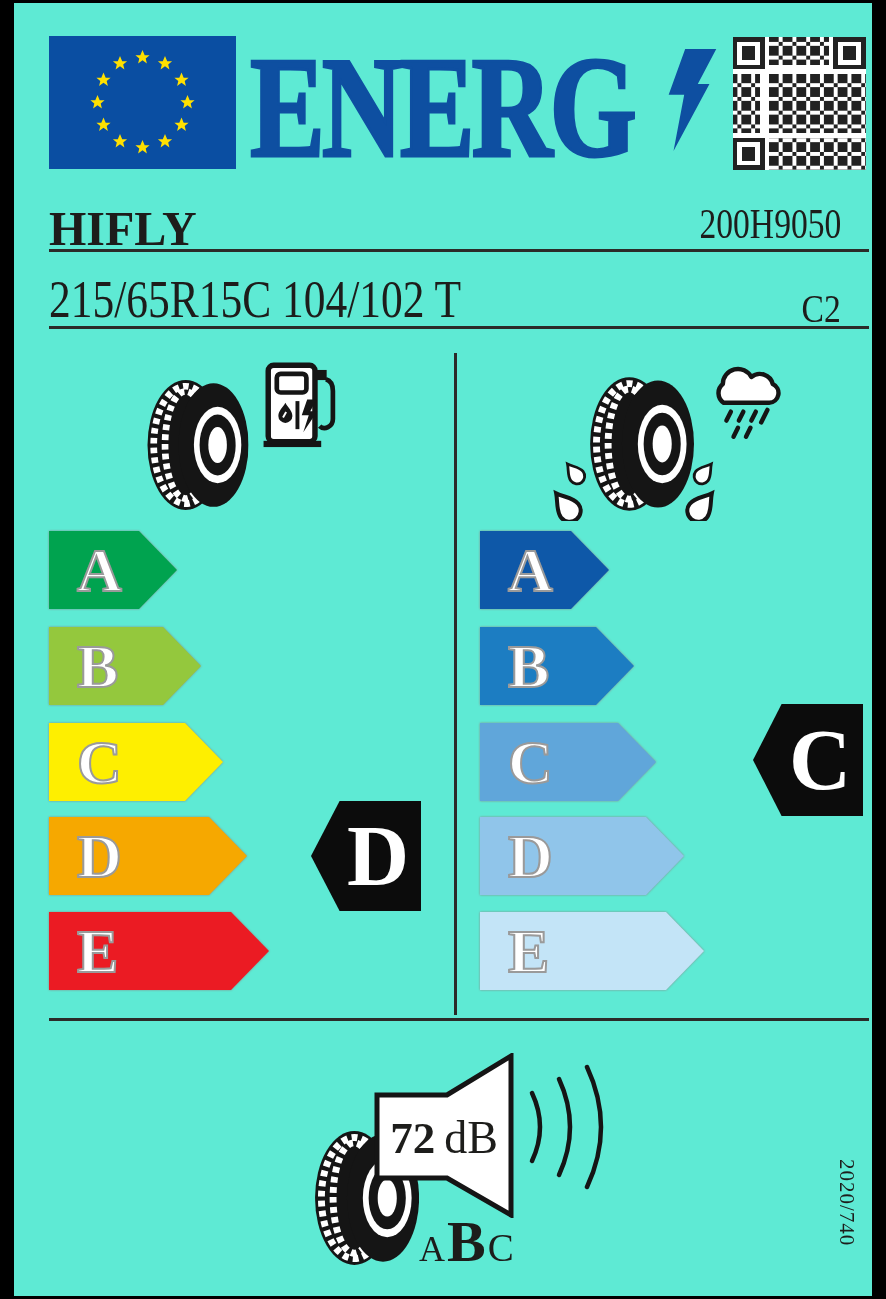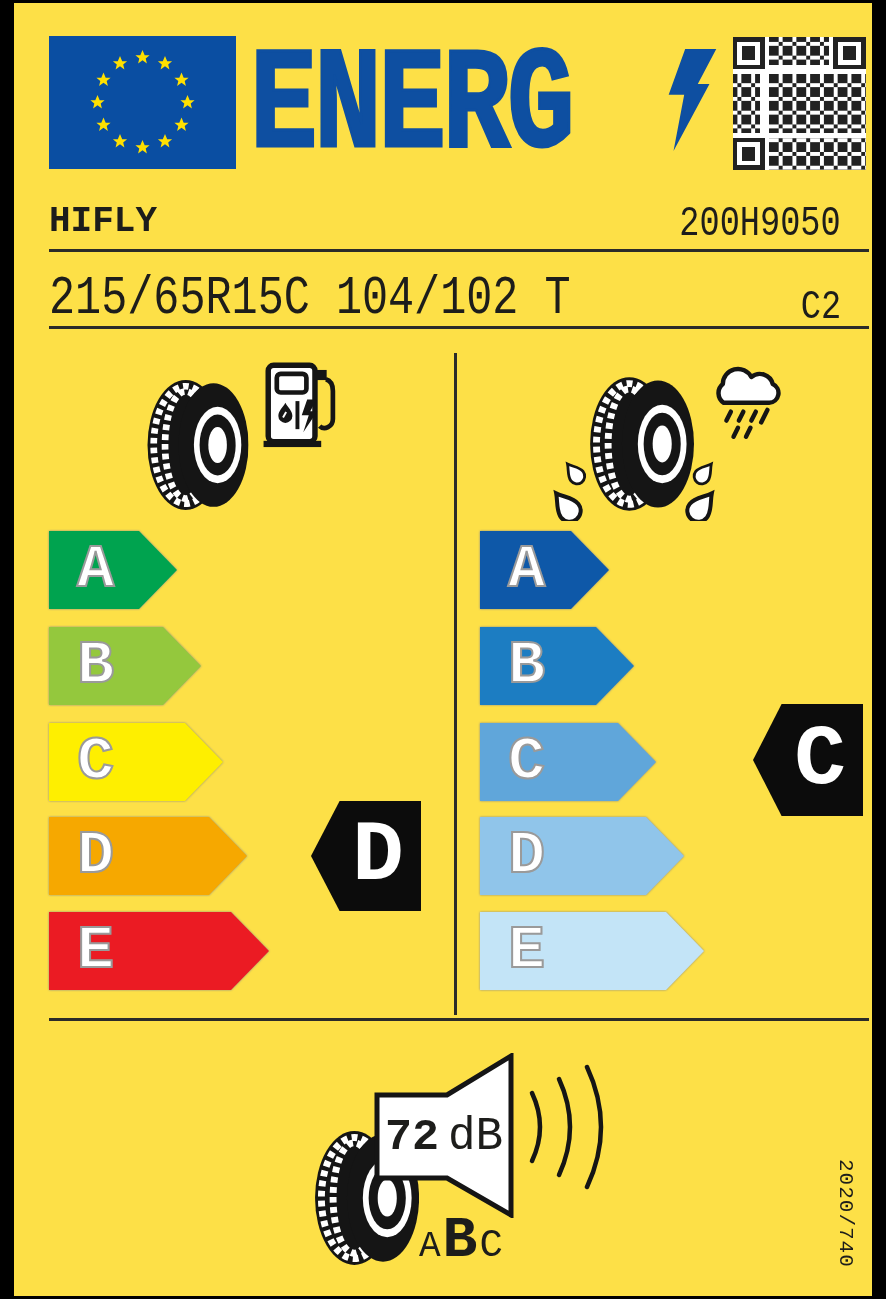--- a/index.html
+++ b/index.html
@@ -1,36 +1,36 @@
 <!DOCTYPE html>
 <html><head>
 <meta charset="utf-8">
 <style>
   html,body{margin:0;padding:0;background:#fff;}
   .label{
-    position:relative;width:886px;height:1299px;background:#fde047;
-    font-family:Liberation Mono, monospace;color:#1d1d1b;
+    position:relative;width:886px;height:1299px;background:#5eead4;
+    font-family:Liberation Serif, serif;color:#1d1d1b;
     overflow:hidden;box-sizing:border-box;
     border-left:14px solid #000;border-right:14px solid #000;
     border-top:3px solid #000;border-bottom:3px solid #000;
   }
   .abs{position:absolute;}
   .hline{position:absolute;left:35px;width:820px;height:3px;background:#2b2b29;}
   .vline{position:absolute;left:440px;top:350px;width:3px;height:662px;background:#2b2b29;}
 
   
   .energ{
     position:absolute;left:236px;top:47px;width:530px;
     font-size:144px;line-height:115px;font-weight:700;color:#0e4fa1;
     letter-spacing:-4px;transform:scaleX(0.78);transform-origin:left top;
     -webkit-text-stroke:3px #0e4fa1;white-space:nowrap;
   }
 
   
-  .brand{position:absolute;left:35px;top:198px;font-size:36px;font-weight:700;letter-spacing:0;}
+  .brand{position:absolute;left:35px;top:198px;font-size:48px;font-weight:700;letter-spacing:0;}
   .code{position:absolute;right:31px;top:197px;font-size:42px;transform:scaleX(0.8);transform-origin:right top;}
   .size{position:absolute;left:35px;top:266px;font-size:53px;transform:scaleX(0.82);transform-origin:left top;}
   .tclass{position:absolute;right:31px;top:281px;font-size:41px;transform:scaleX(0.82);transform-origin:right top;}
 
   
   .arrow{position:absolute;height:78px;filter:drop-shadow(0 0 1px #8a8a8a);}
   .arrow .clip{
     width:100%;height:100%;
     clip-path:polygon(0 0,calc(100% - 38px) 0,100% 50%,calc(100% - 38px) 100%,0 100%);
   }

